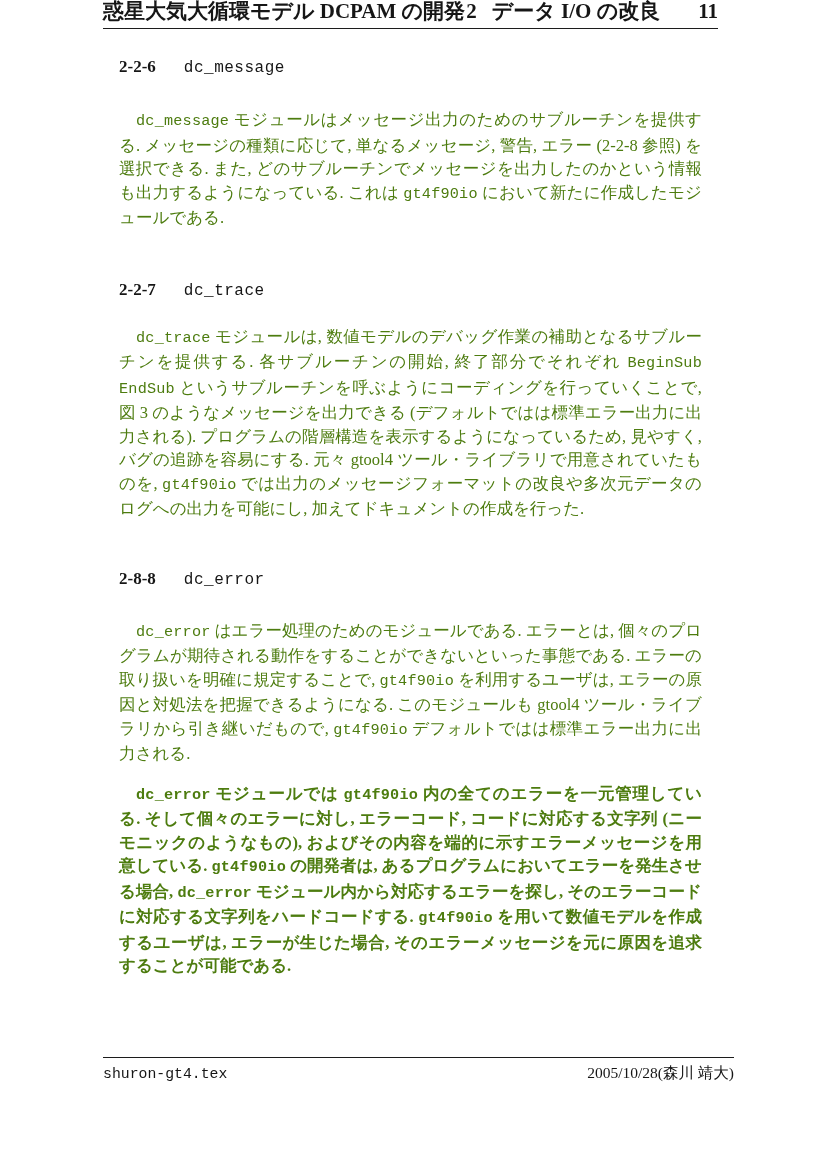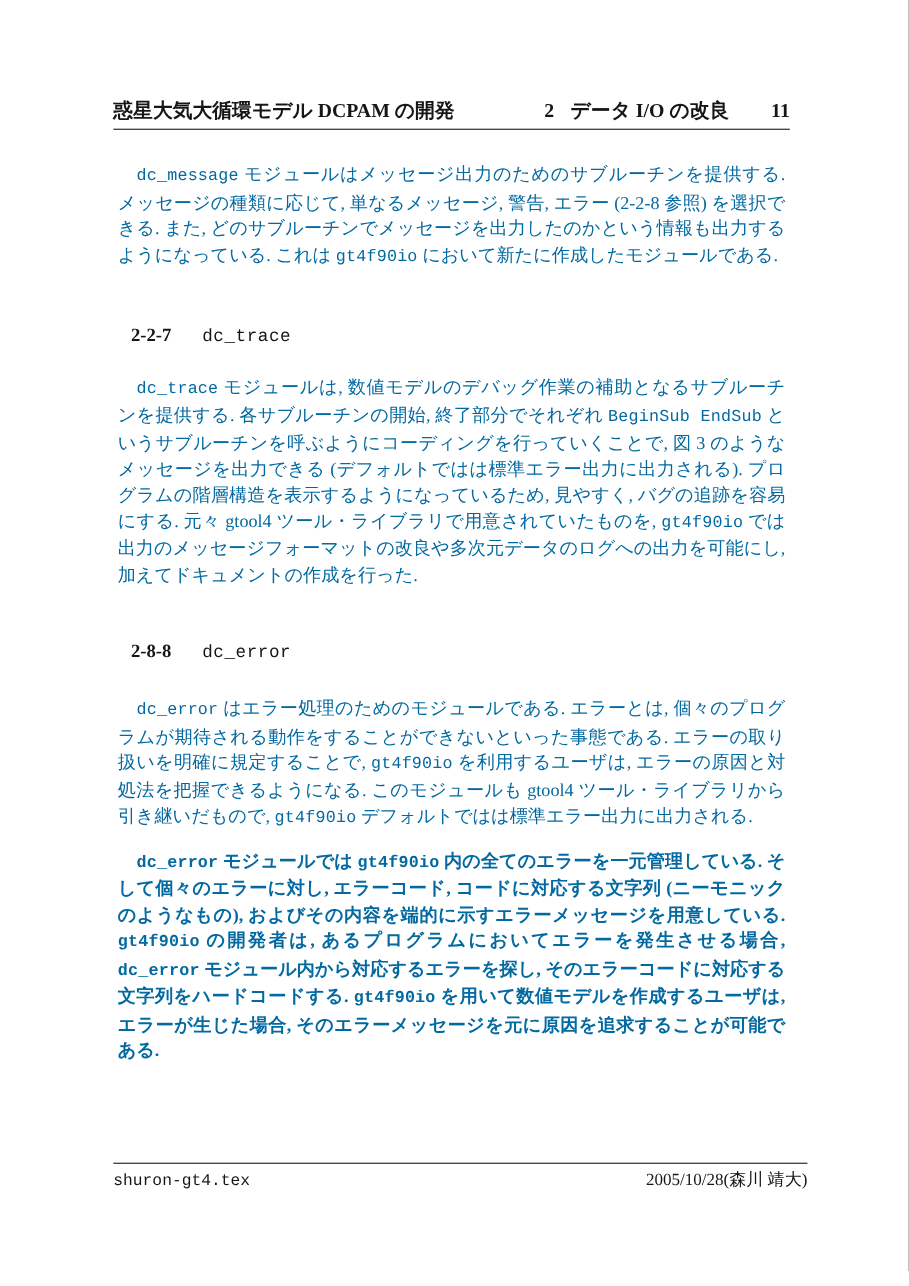--- a/index.html
+++ b/index.html
@@ -9,28 +9,27 @@
     height: 1169px;
     margin: 0 auto;
     background: #ffffff;
     color: #161616;
     font-family: "Liberation Serif", "DejaVu Serif", serif;
     overflow: hidden;
   }
   
   .runninghead {
     margin: 0 108px 0 103px;
-    padding-top: 89px;
     padding-bottom: 6px;
     border-bottom: 1.5px solid #1c1c1c;
     display: flex;
     justify-content: space-between;
     align-items: baseline;
     font-weight: 700;
-    font-size: 18px;
+    font-size: 21px;
     line-height: 22px;
     white-space: nowrap;
   }
   .head-right { display: flex; align-items: baseline; }
   .head-sec-number { margin-right: 15px; }
   .head-page-number { margin-left: 38px; }
 
   main { margin: 0 108px 0 103px; }
 
   .subsubsection {
@@ -47,26 +46,26 @@
     font-family: "Liberation Mono", "DejaVu Sans Mono", monospace;
     font-weight: 400;
     font-size: 16px;
     letter-spacing: 0.5px;
   }
   #heading-226 { margin-top: 27px; }
   #heading-227 { margin-top: 49px; }
   #heading-228 { margin-top: 47px; }
 
   .para {
-    margin: 4px;
+    margin: 16px;
     font-size: 16.5px;
     line-height: 23.5px;
     text-align: justify;
     text-indent: 17px;
-    color: #0369a1;
+    color: #4d7c0f;
   }
   #para-1 { margin-top: 29px; }
   #para-2 { margin-top: 23px; }
   #para-3 { margin-top: 28px; }
   #para-4 { margin-top: 15px; font-weight: bold; }
 
   .code {
     font-family: "Liberation Mono", "DejaVu Sans Mono", monospace;
     font-size: 15.2px;
     letter-spacing: 0.2px;
@@ -100,20 +99,24 @@
     <span class="head-right">
       <span class="head-sec-number">2</span>
       <span class="head-sec-title">データ I/O の改良</span>
       <span class="head-page-number">11</span>
     </span>
   </header>
 
   <main>
 
     <section>
+      <h3 class="subsubsection" id="heading-226">
+        <span class="sec-number">2-2-6</span>
+        <span class="sec-title">dc_message</span>
+      </h3>
       <p class="para" id="para-1"><span class="code">dc_message</span><span> モジュールはメッセージ出力のためのサブルーチンを提供する. メッセージの種類に応じて, 単なるメッセージ, 警告, エラー (2-2-8 参照) を選択できる. また, どのサブルーチンでメッセージを出力したのかという情報も出力するようになっている. これは </span><span class="code">gt4f90io</span><span> において新たに作成したモジュールである.</span></p>
     </section>
 
     <section>
       <h3 class="subsubsection" id="heading-227">
         <span class="sec-number">2-2-7</span>
         <span class="sec-title">dc_trace</span>
       </h3>
       <p class="para" id="para-2"><span class="code">dc_trace</span><span> モジュールは, 数値モデルのデバッグ作業の補助となるサブルーチンを提供する. 各サブルーチンの開始, 終了部分でそれぞれ </span><span class="code">BeginSub EndSub</span><span> というサブルーチンを呼ぶようにコーディングを行っていくことで, 図 3 のようなメッセージを出力できる (デフォルトではは標準エラー出力に出力される). プログラムの階層構造を表示するようになっているため, 見やすく, バグの追跡を容易にする. 元々 gtool4 ツール・ライブラリで用意されていたものを, </span><span class="code">gt4f90io</span><span> では出力のメッセージフォーマットの改良や多次元データのログへの出力を可能にし, 加えてドキュメントの作成を行った.</span></p>
     </section>

